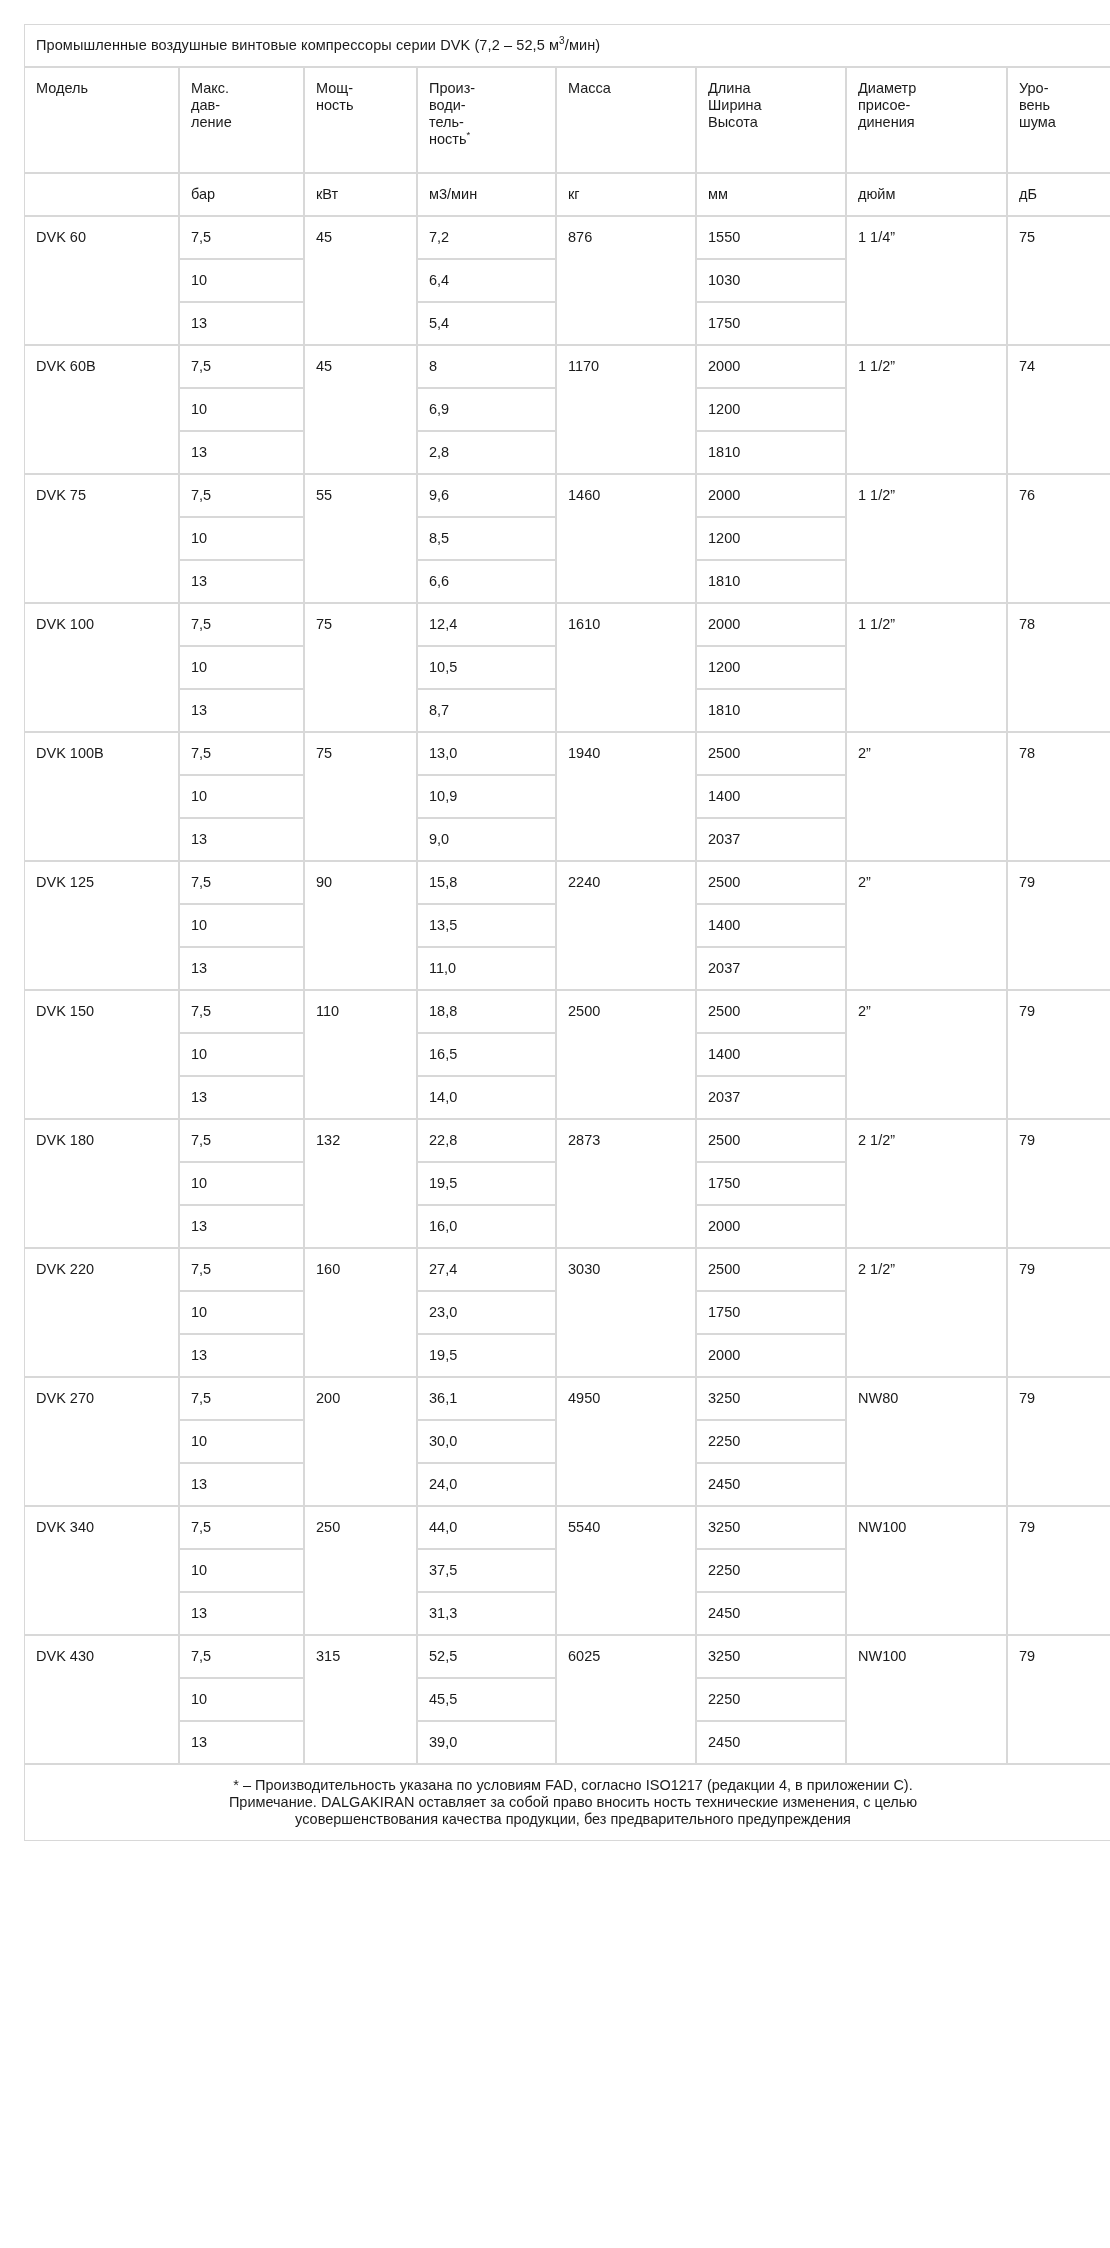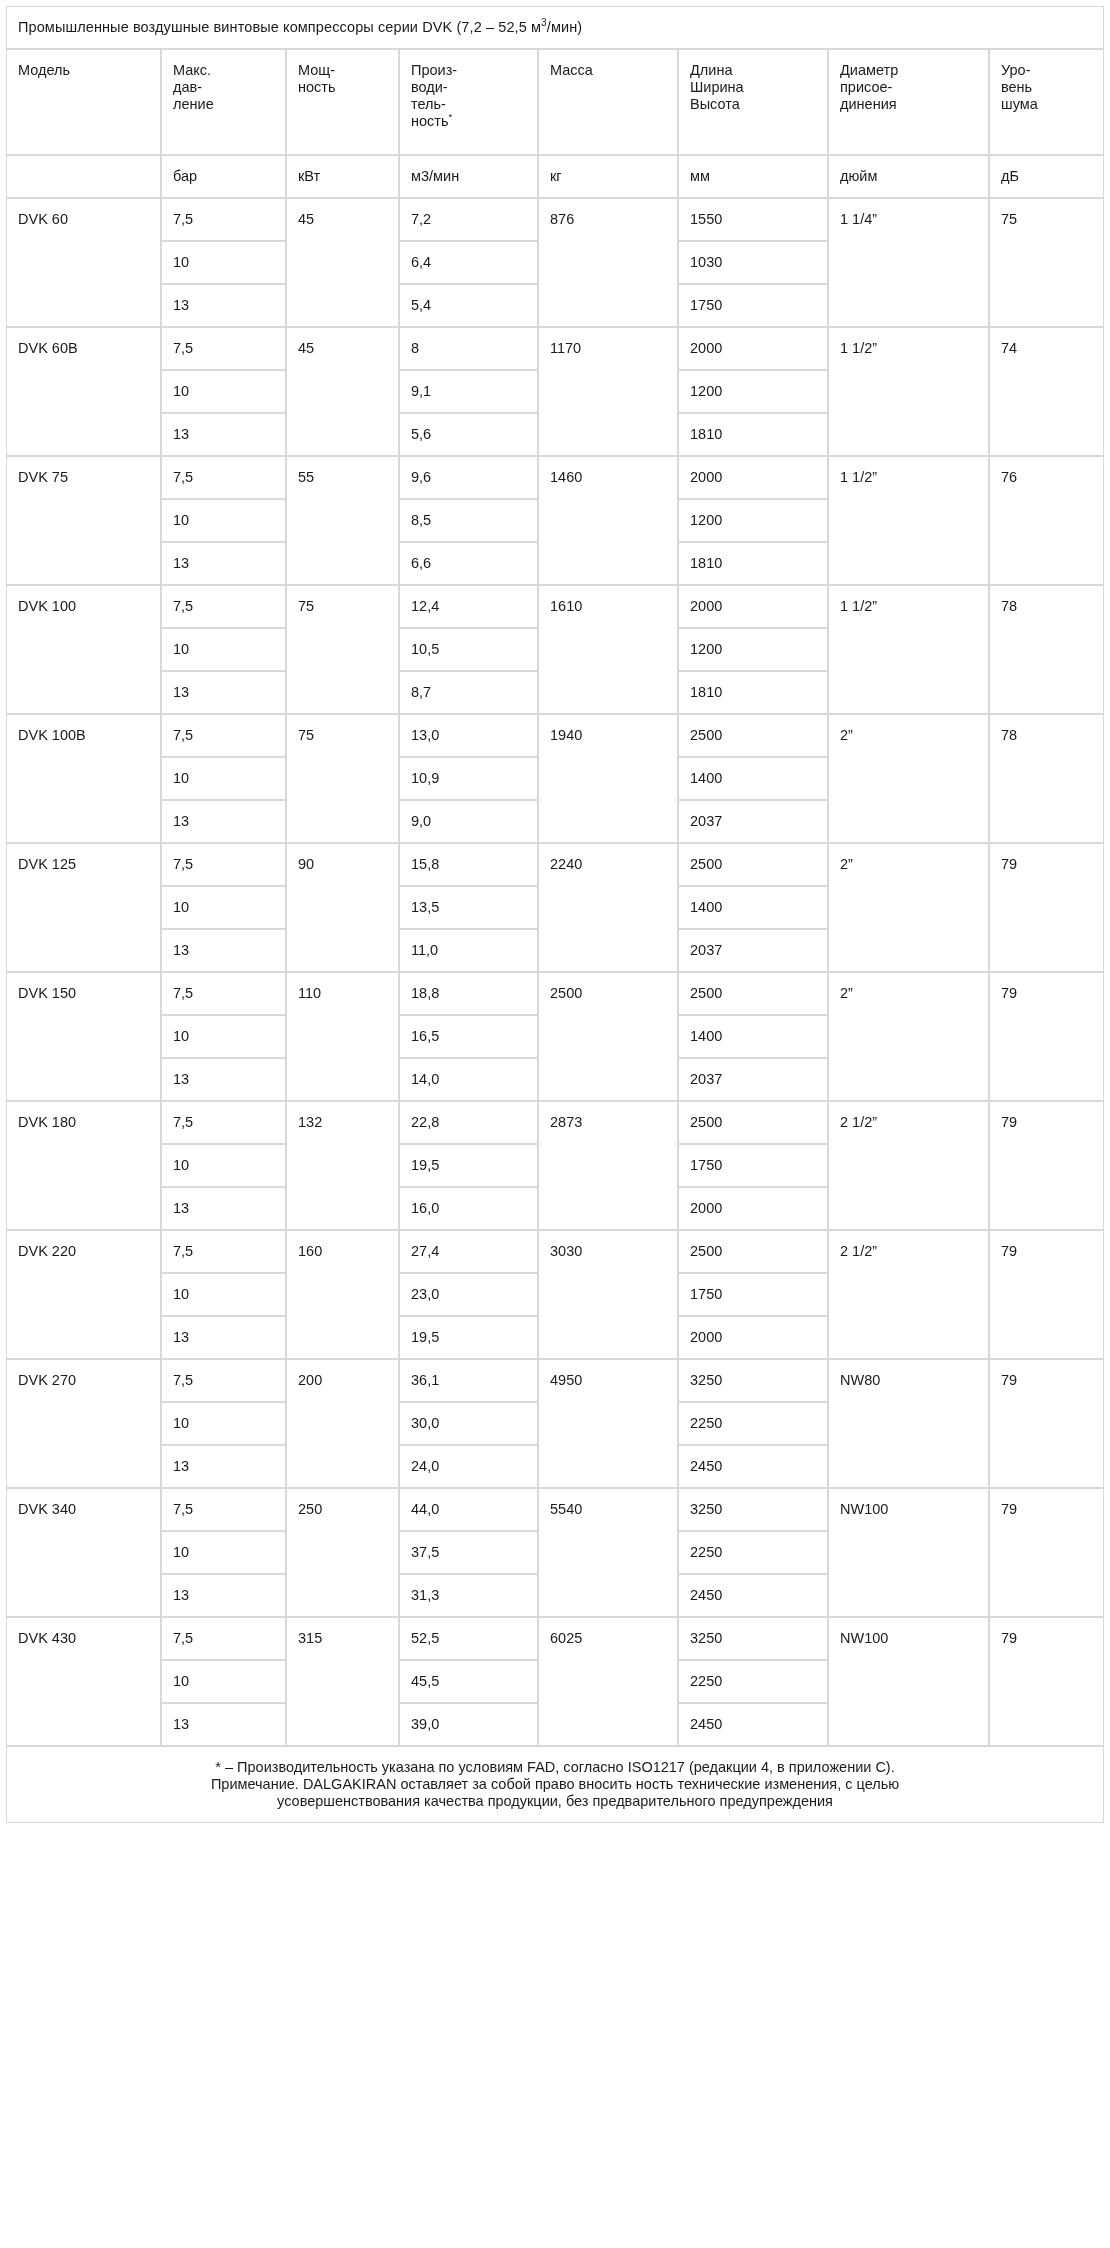--- a/index.html
+++ b/index.html
@@ -7,21 +7,21 @@
   body{
     width:1110px;
     background:#ffffff;
     font-family:"Liberation Sans","DejaVu Sans",sans-serif;
     color:#1b1b1b;
     -webkit-font-smoothing:antialiased;
   }
   #spec-wrap{
     width:1110px;
     box-sizing:border-box;
-    padding:6px;
+    padding:24px;
     background:#ffffff;
   }
   table.spec{
     width:1098px;
     border-collapse:separate;
     border-spacing:0;
     table-layout:fixed;
     background:#ffffff;
   }
   table.spec td{
@@ -150,26 +150,26 @@
           <td class="d-press">7,5</td>
           <td class="d-power" rowspan="3">45</td>
           <td class="d-cap">8</td>
           <td class="d-mass" rowspan="3">1170</td>
           <td class="d-dim">2000</td>
           <td class="d-diam" rowspan="3">1 1/2”</td>
           <td class="d-noise" rowspan="3">74</td>
         </tr>
         <tr>
           <td class="d-press">10</td>
-          <td class="d-cap">9,1</td>
+          <td class="d-cap">6,9</td>
           <td class="d-dim">1200</td>
         </tr>
         <tr>
           <td class="d-press">13</td>
-          <td class="d-cap">5,6</td>
+          <td class="d-cap">2,8</td>
           <td class="d-dim">1810</td>
         </tr>
         <tr>
           <td class="d-model" rowspan="3">DVK 75</td>
           <td class="d-press">7,5</td>
           <td class="d-power" rowspan="3">55</td>
           <td class="d-cap">9,6</td>
           <td class="d-mass" rowspan="3">1460</td>
           <td class="d-dim">2000</td>
           <td class="d-diam" rowspan="3">1 1/2”</td>

